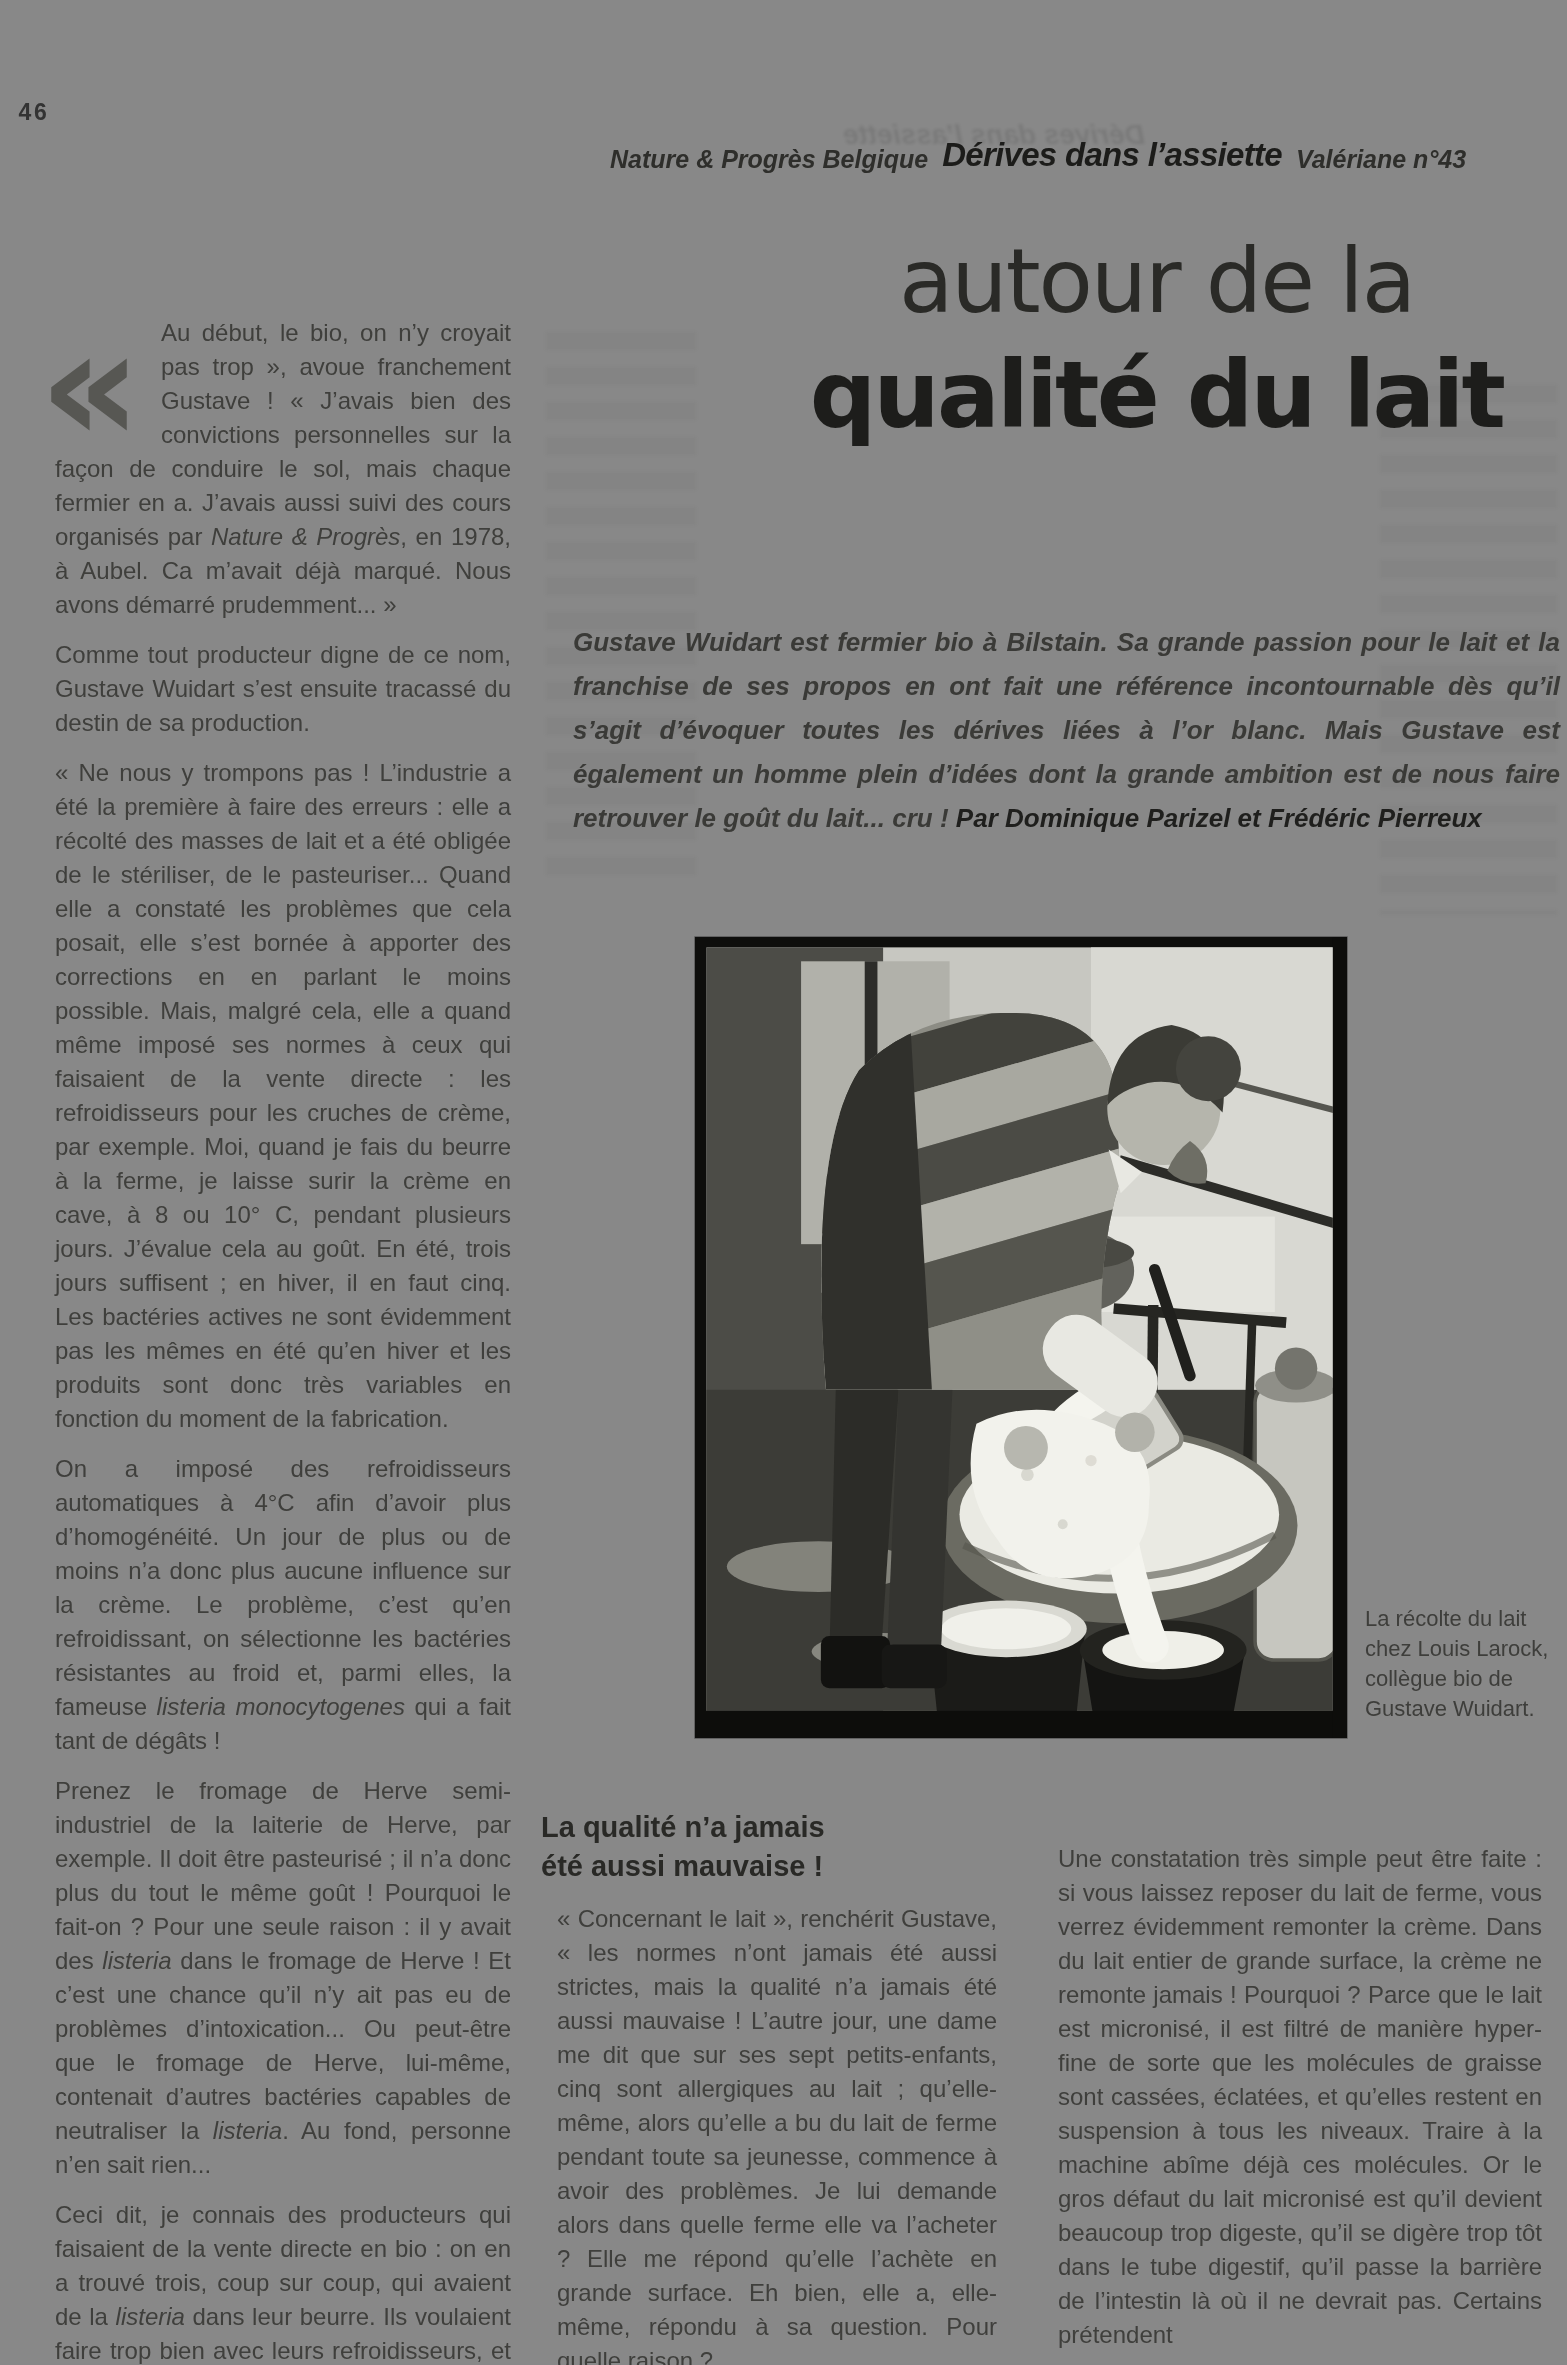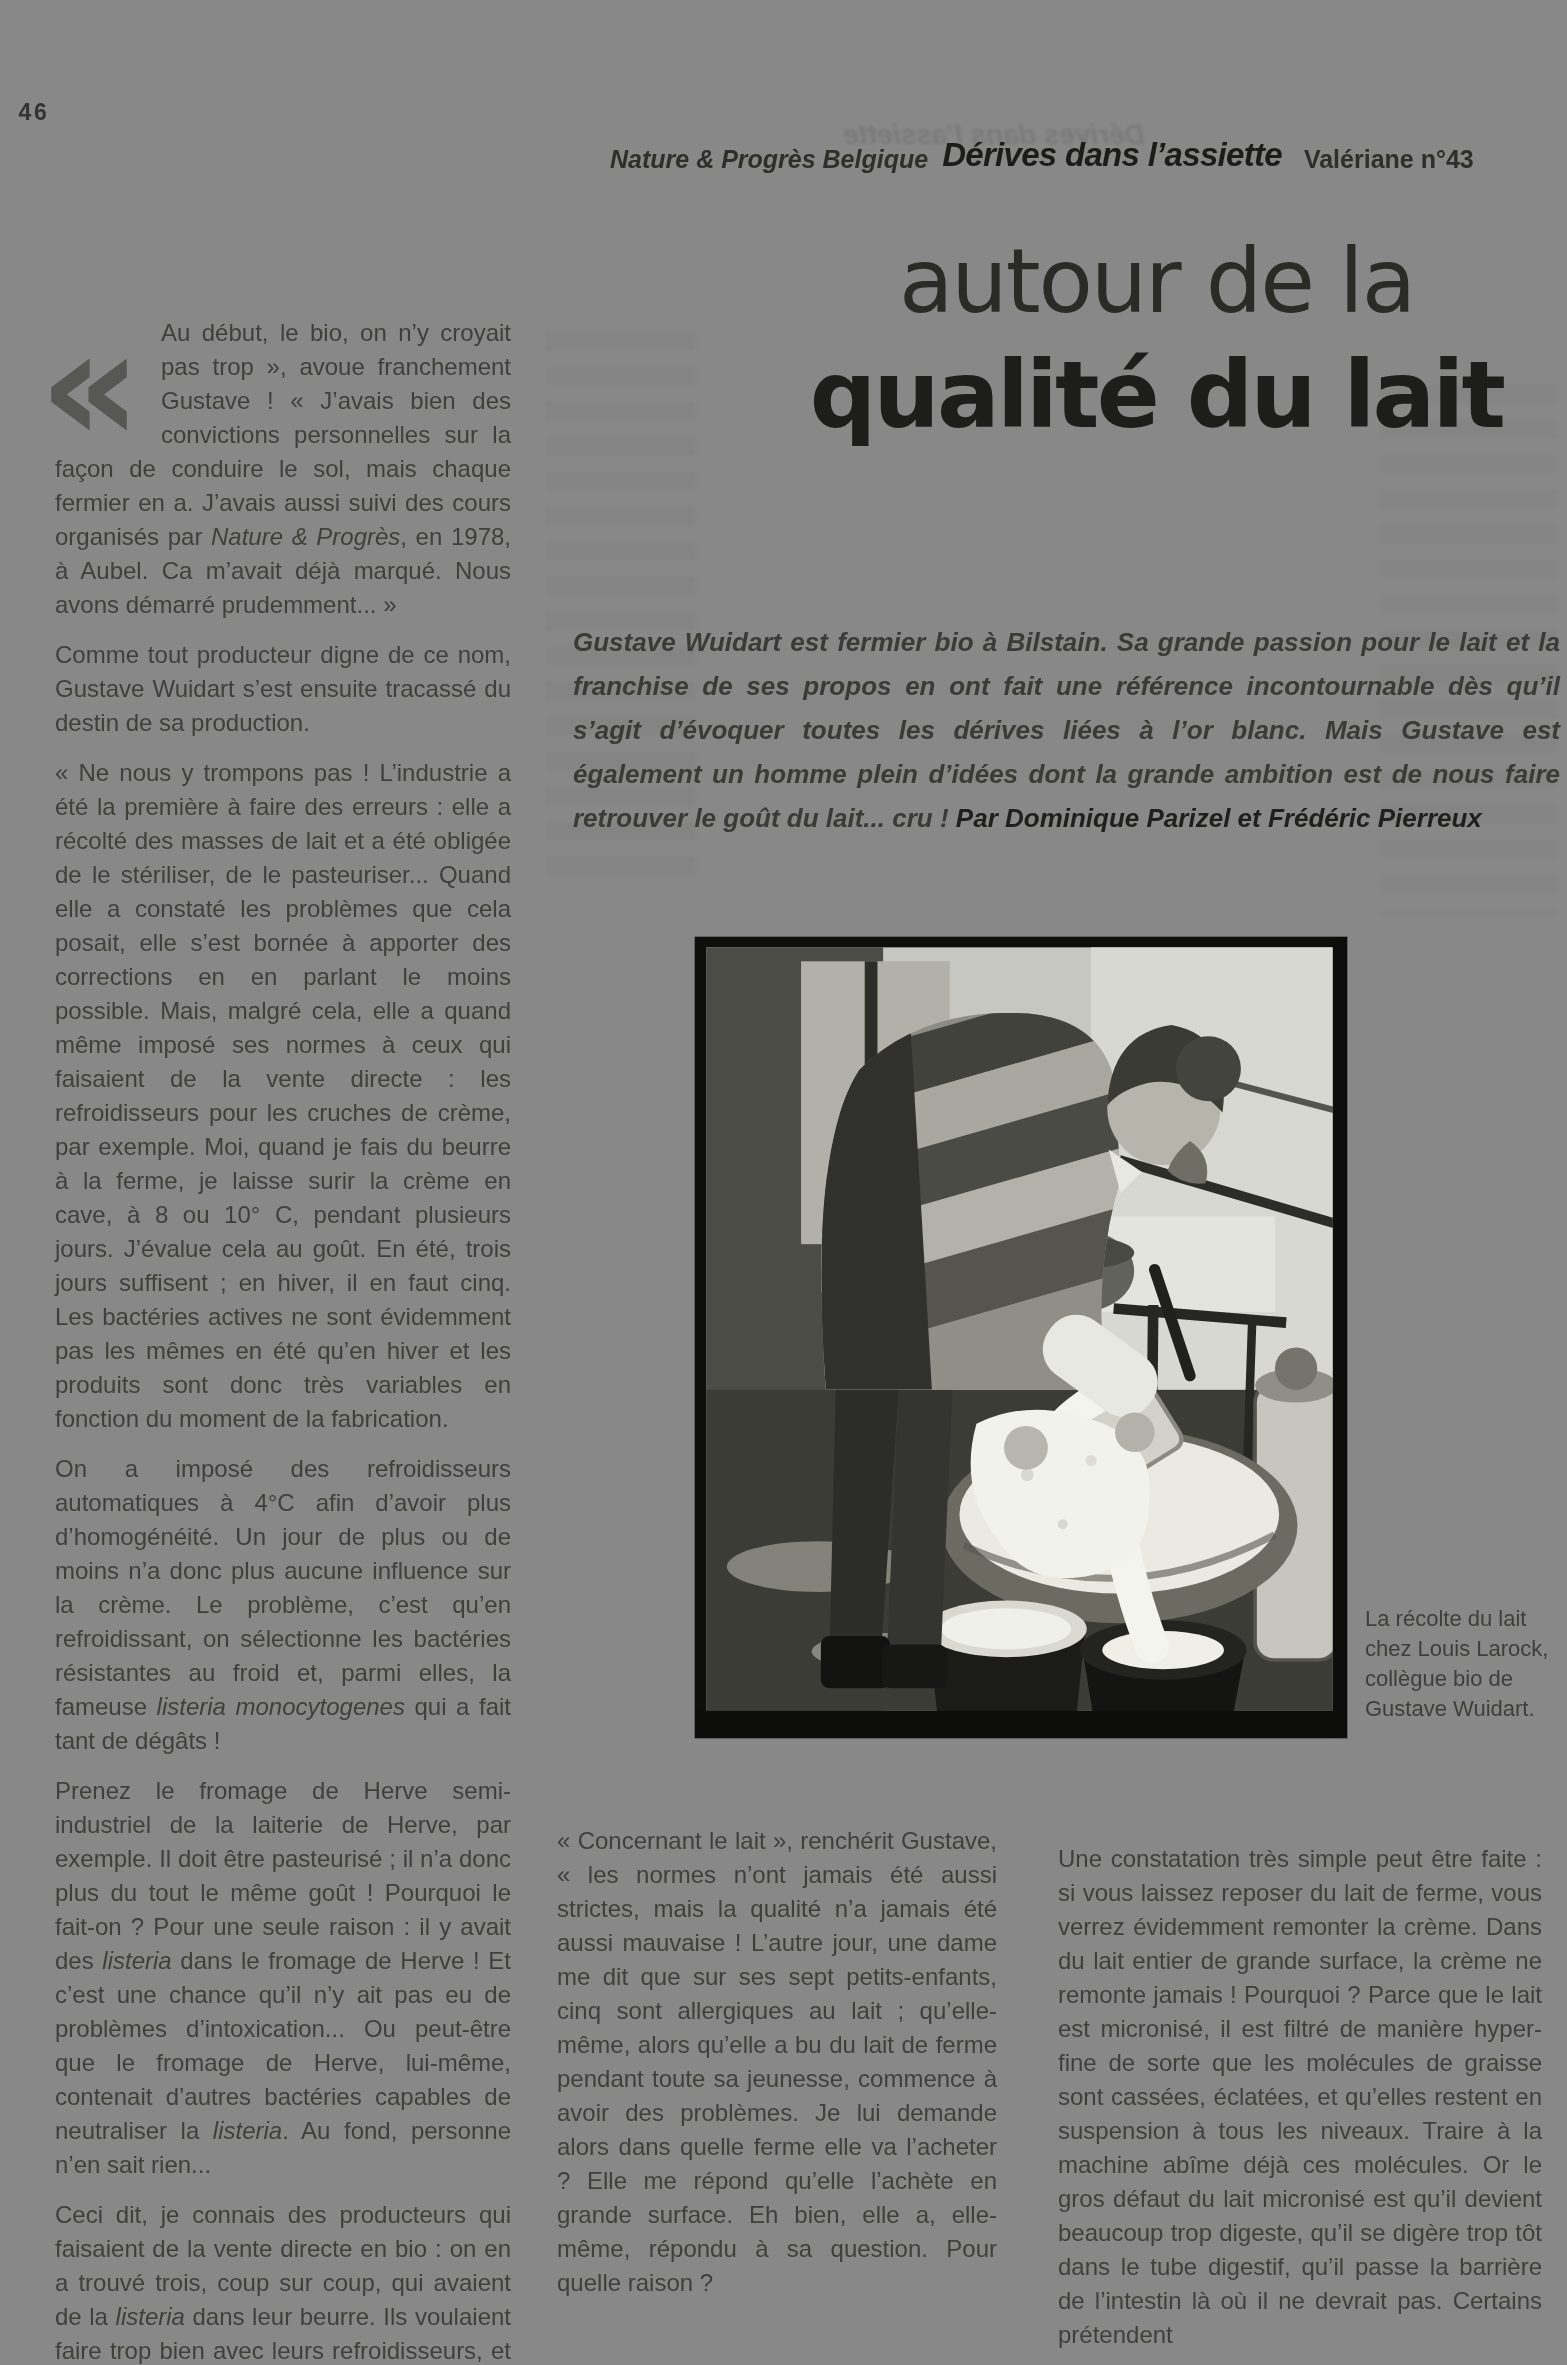--- a/index.html
+++ b/index.html
@@ -15,21 +15,21 @@
   .page-number{
     position:absolute; left:18.4px; top:99px;
     font-size:23px; font-weight:700; letter-spacing:2.8px; color:#333;
   }
   .header{
     position:absolute; left:610px; top:136px; width:905px;
     display:flex; align-items:flex-end; gap:14px; white-space:nowrap;
   }
   .header .pub{font-size:25px; font-weight:600; font-style:italic; color:#2e2e2b;}
   .header .section{font-size:33px; font-weight:800; font-style:italic; color:#1c1c1a; letter-spacing:-0.7px;}
-  .header .issue{font-size:25px; font-weight:600; color:#2e2e2b;margin-left:8px;}
+  .header .issue{font-size:25px; font-weight:600; font-style:italic; color:#2e2e2b;}
   .bleed-header{
     position:absolute; left:438px; top:119px; width:707px;
     transform:scaleX(-1); opacity:0.10; filter:blur(1.4px);
     font-size:28px; font-weight:800; font-style:italic; color:#000; white-space:nowrap;
   }
   .bleed-lines{
     position:absolute;
     background:repeating-linear-gradient(180deg, rgba(70,70,66,0.06) 0 18.4px, rgba(0,0,0,0) 18.4px 35px);
     filter:blur(1.4px);
   }
@@ -193,20 +193,24 @@
         </g>
       </g>
       <rect x="0" y="1094" width="922" height="38" fill="#0d0d0b"></rect>
       <rect x="902" y="0" width="20" height="1132" fill="#0d0d0b"></rect>
     </svg>
   </div>
 
   <div class="caption">La récolte du lait chez Louis Larock, collègue bio de Gustave Wuidart.</div>
 
   <div class="col col-mid">
+    <h3>
+      <span>La qualité n’a jamais</span><br>
+      <span>été aussi mauvaise !</span>
+    </h3>
     <div>
         <p><span>« Concernant le lait », renchérit Gustave, « les normes n’ont jamais été aussi strictes, mais la qualité n’a jamais été aussi mauvaise ! L’autre jour, une dame me dit que sur ses sept petits-enfants, cinq sont allergiques au lait ; qu’elle-même, alors qu’elle a bu du lait de ferme pendant toute sa jeunesse, commence à avoir des problèmes. Je lui demande alors dans quelle ferme elle va l’acheter ? Elle me répond qu’elle l’achète en grande surface. Eh bien, elle a, elle-même, répondu à sa question. Pour quelle raison ?</span></p>
       </div>
   </div>
 
   <div class="col col-right">
     <div>
         <p><span>Une constatation très simple peut être faite : si vous laissez reposer du lait de ferme, vous verrez évidemment remonter la crème. Dans du lait entier de grande surface, la crème ne remonte jamais ! Pourquoi ? Parce que le lait est micronisé, il est filtré de manière hyper-fine de sorte que les molécules de graisse sont cassées, éclatées, et qu’elles restent en suspension à tous les niveaux. Traire à la machine abîme déjà ces molécules. Or le gros défaut du lait micronisé est qu’il devient beaucoup trop digeste, qu’il se digère trop tôt dans le tube digestif, qu’il passe la barrière de l’intestin là où il ne devrait pas. Certains prétendent</span></p>
       </div>
   </div>

